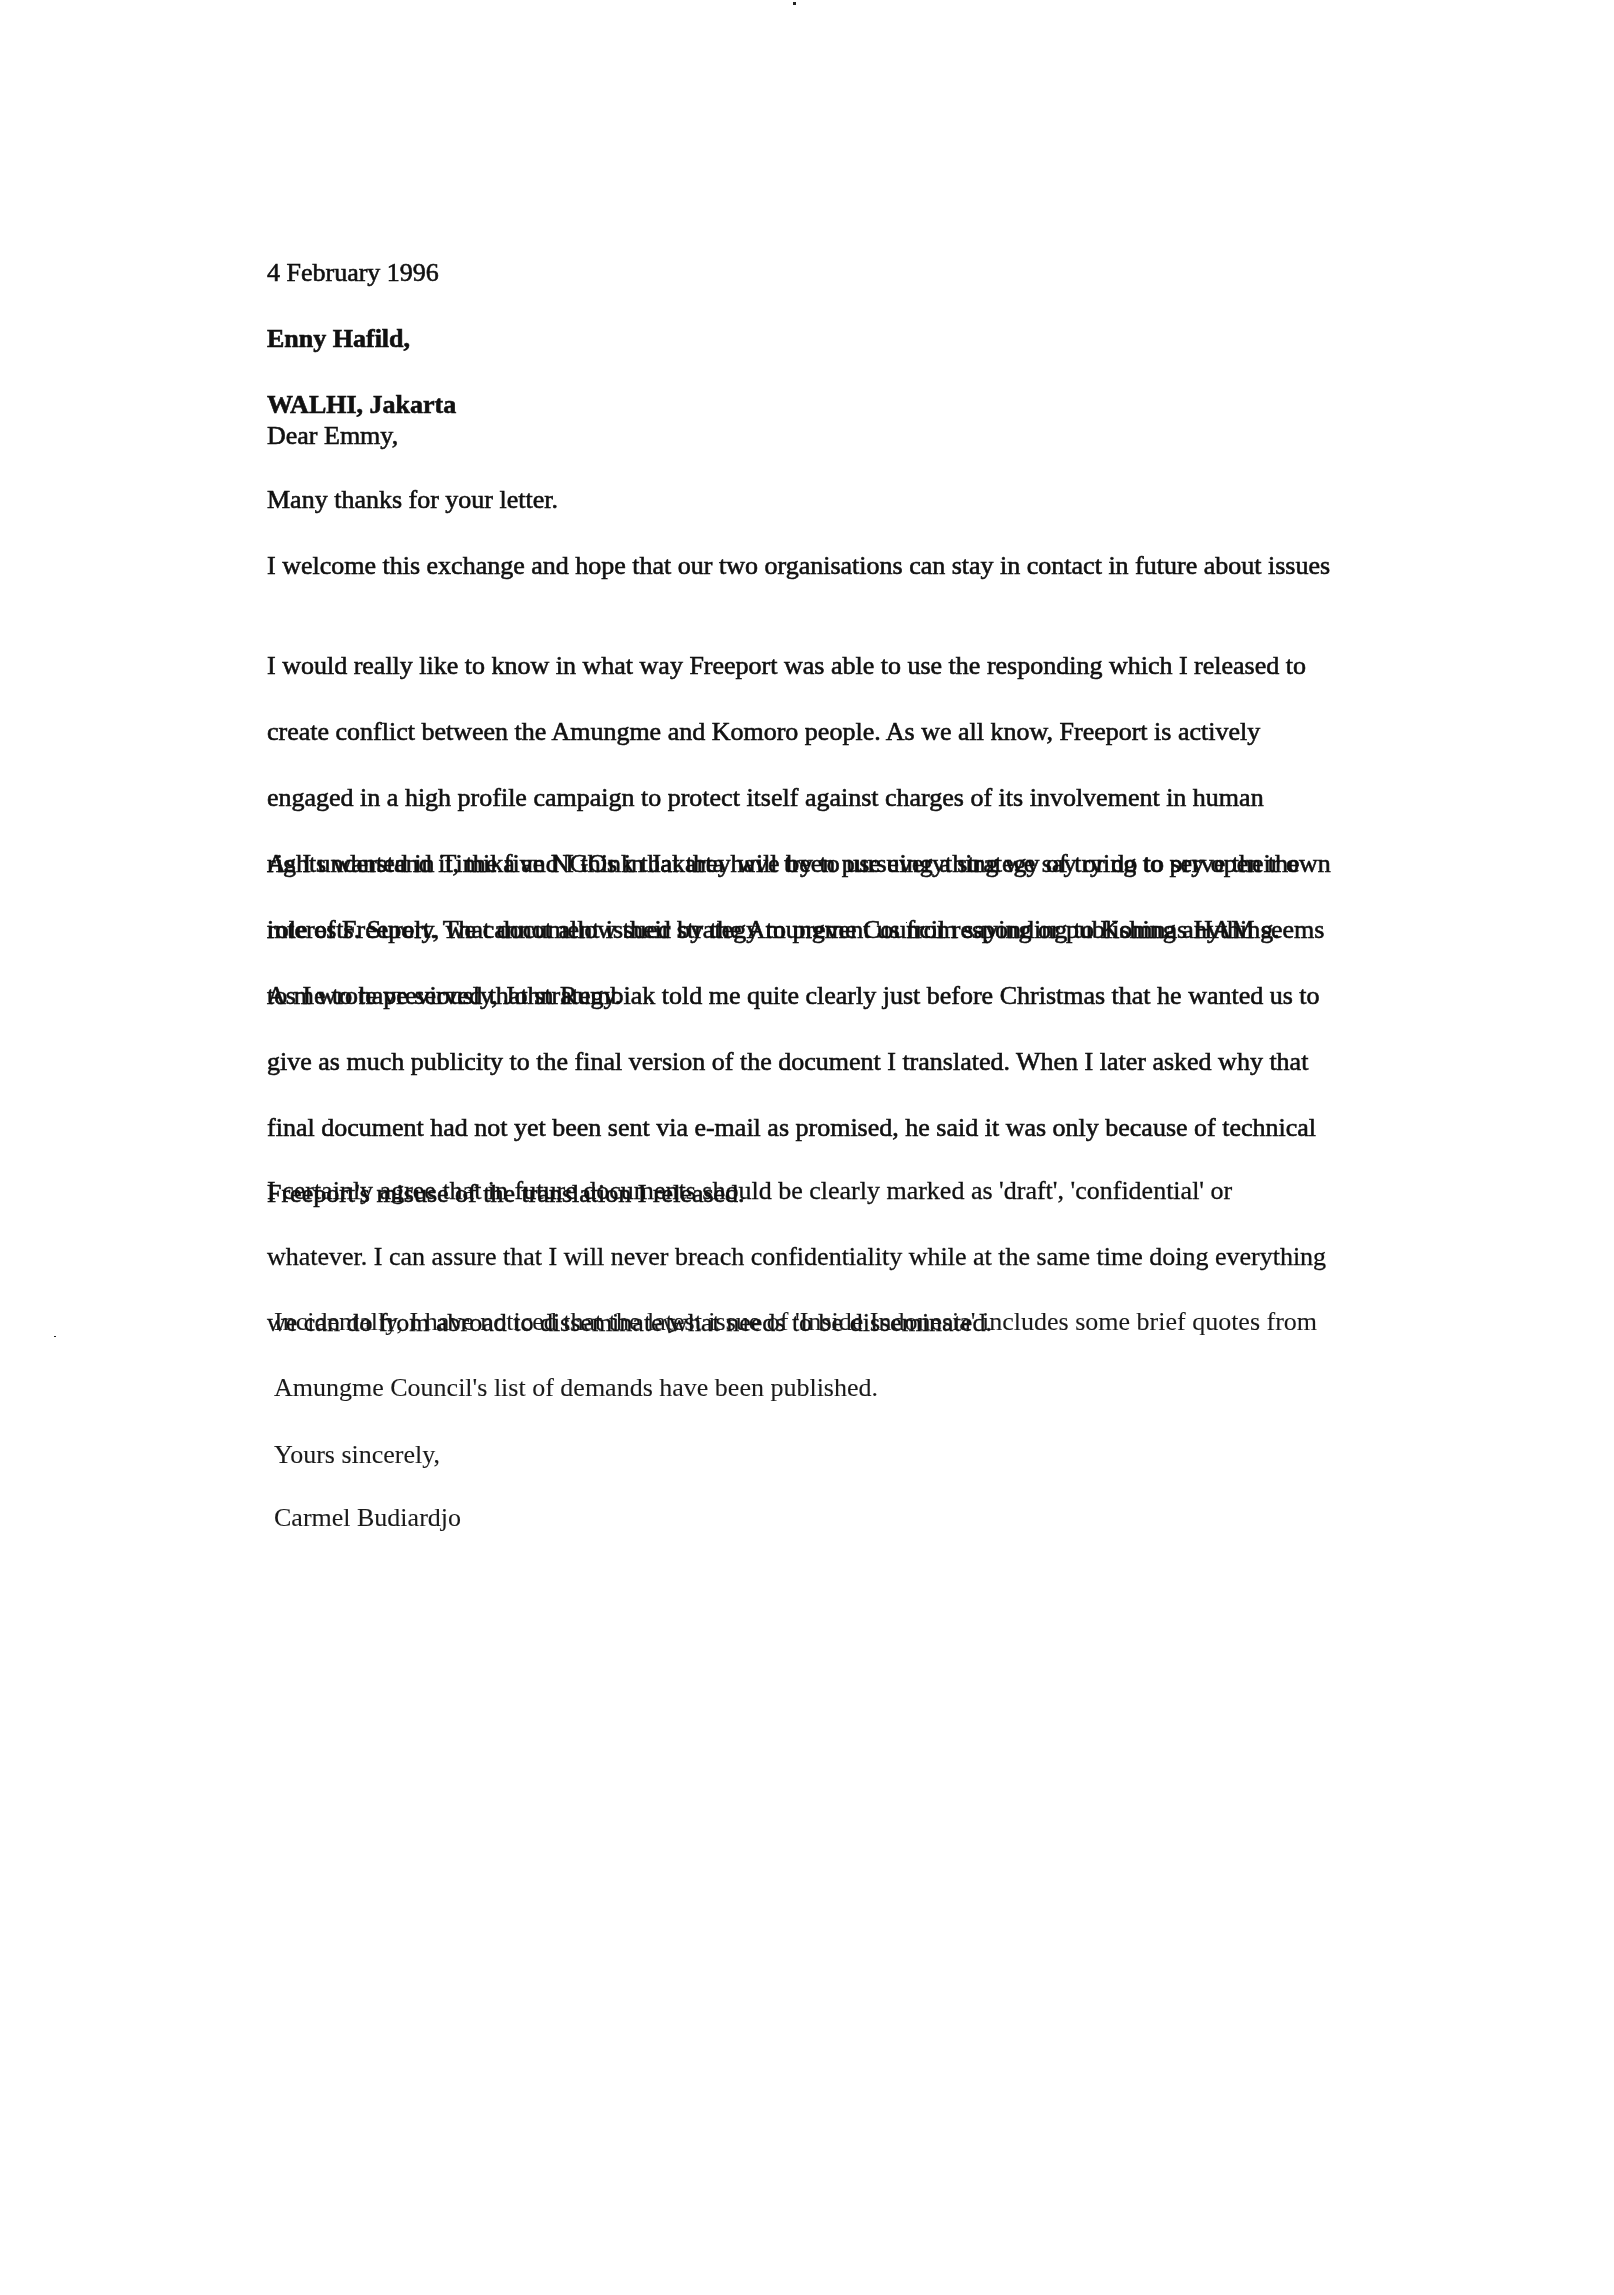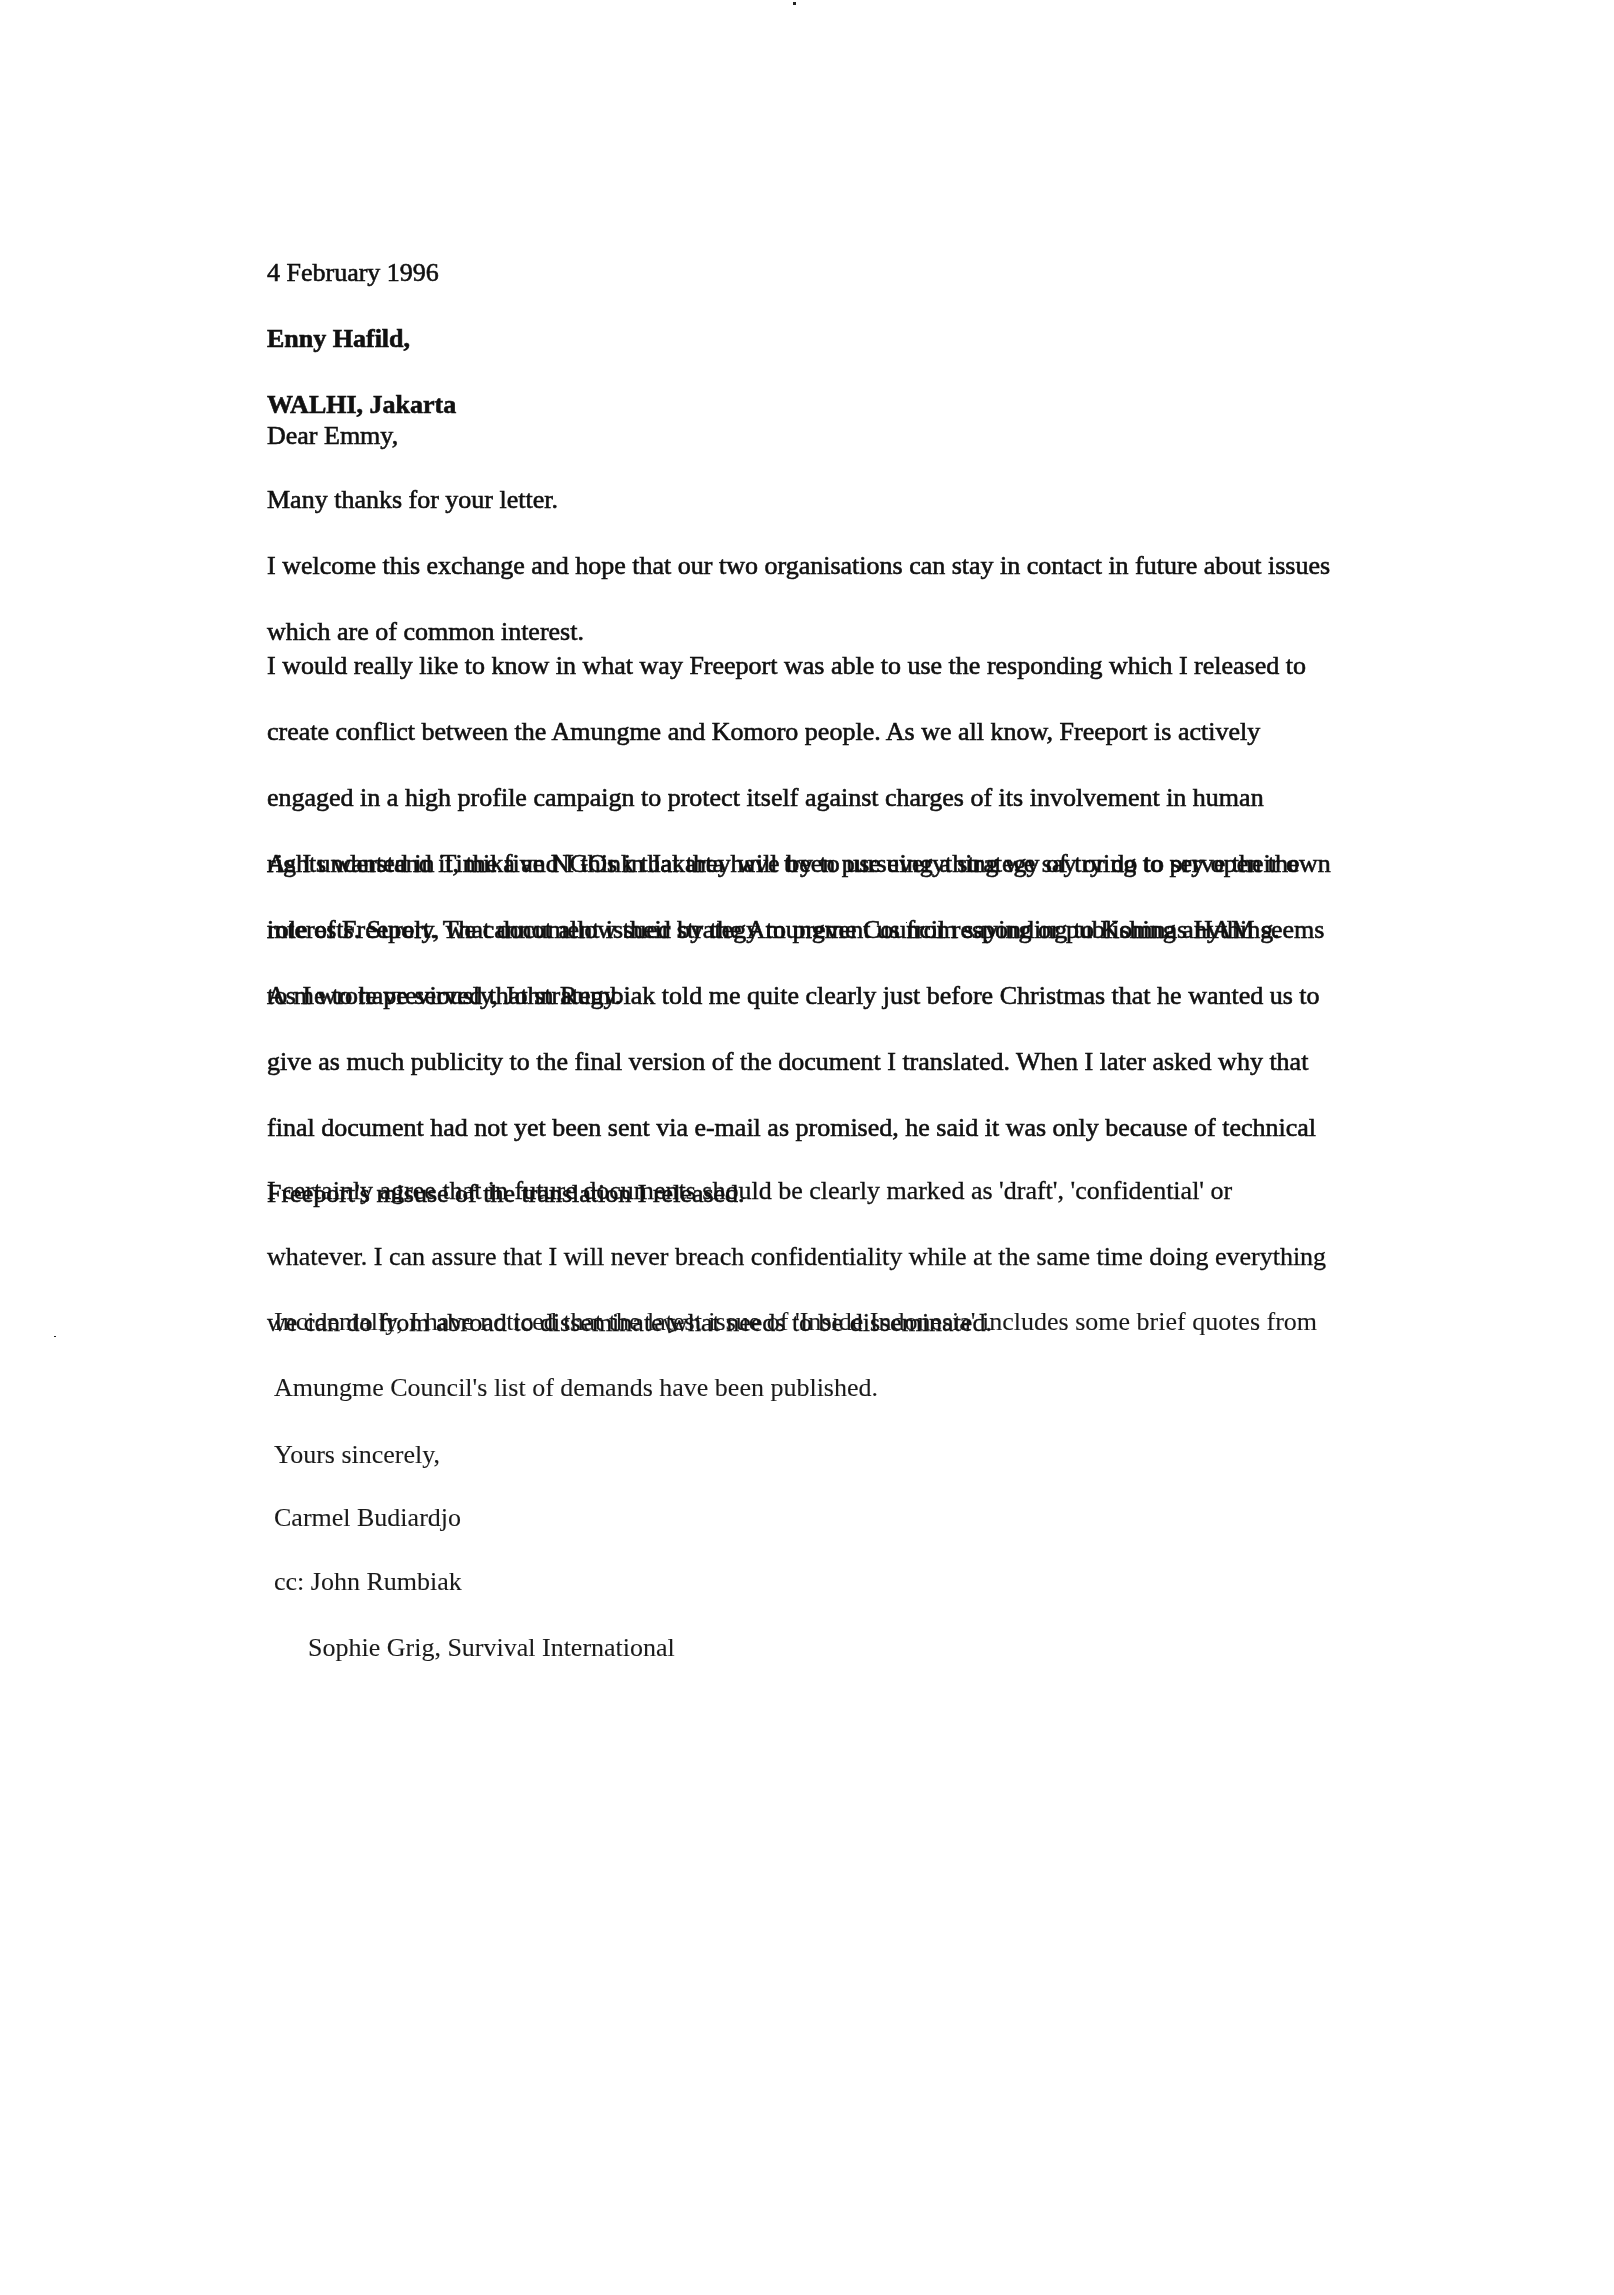--- a/index.html
+++ b/index.html
@@ -75,21 +75,20 @@
   <p class="block heavy" style="top:386px;">
     <span class="line">Dear Emmy,</span>
   </p>
 
   <p class="block heavy" style="top:450px;">
     <span class="line">Many thanks for your letter.</span>
   </p>
 
   <p class="block heavy" style="top:516px;">
     <span class="line">I welcome this exchange and hope that our two organisations can stay in contact in future about issues</span>
-    <span class="line">which are of common interest.</span>
   </p>
 
   <p class="block heavy" style="top:616px;">
     <span class="line">I would really like to know in what way Freeport was able to use the responding which I released to</span>
     <span class="line">create conflict between the Amungme and Komoro people. As we all know, Freeport is actively</span>
     <span class="line">engaged in a high profile campaign to protect itself against charges of its involvement in human</span>
     <span class="line">rights wanted in Timika and I think that they will try to use everything we say or do to serve their own</span>
     <span class="line">interests. Surely, we cannot allow their strategy to prevent us from saying or publishing anything.</span>
   </p>
 
@@ -120,22 +119,18 @@
   <div class="caret-mark" style="left:666px; top:1317px;"></div>
 
   <p class="block light" style="top:1405px;">
     <span class="line">Yours sincerely,</span>
   </p>
 
   <p class="block light" style="top:1468px;">
     <span class="line">Carmel Budiardjo</span>
   </p>
 
-  <p class="block light" style="top:1532px;">
-    <span class="line"><span>cc:</span> <span>John Rumbiak</span></span>
-    <span class="line indent">Sophie Grig, Survival International</span>
-  </p>
 
   <div class="speck" style="left:793px; top:2px; width:2.6px; height:2.6px;"></div>
   <div class="speck" style="left:54px; top:1336px; width:2px; height:1.3px;"></div>
   <div class="speck" style="left:906px; top:922px; width:1.3px; height:1.3px;"></div>
 </div>
 
 
 </body></html>

